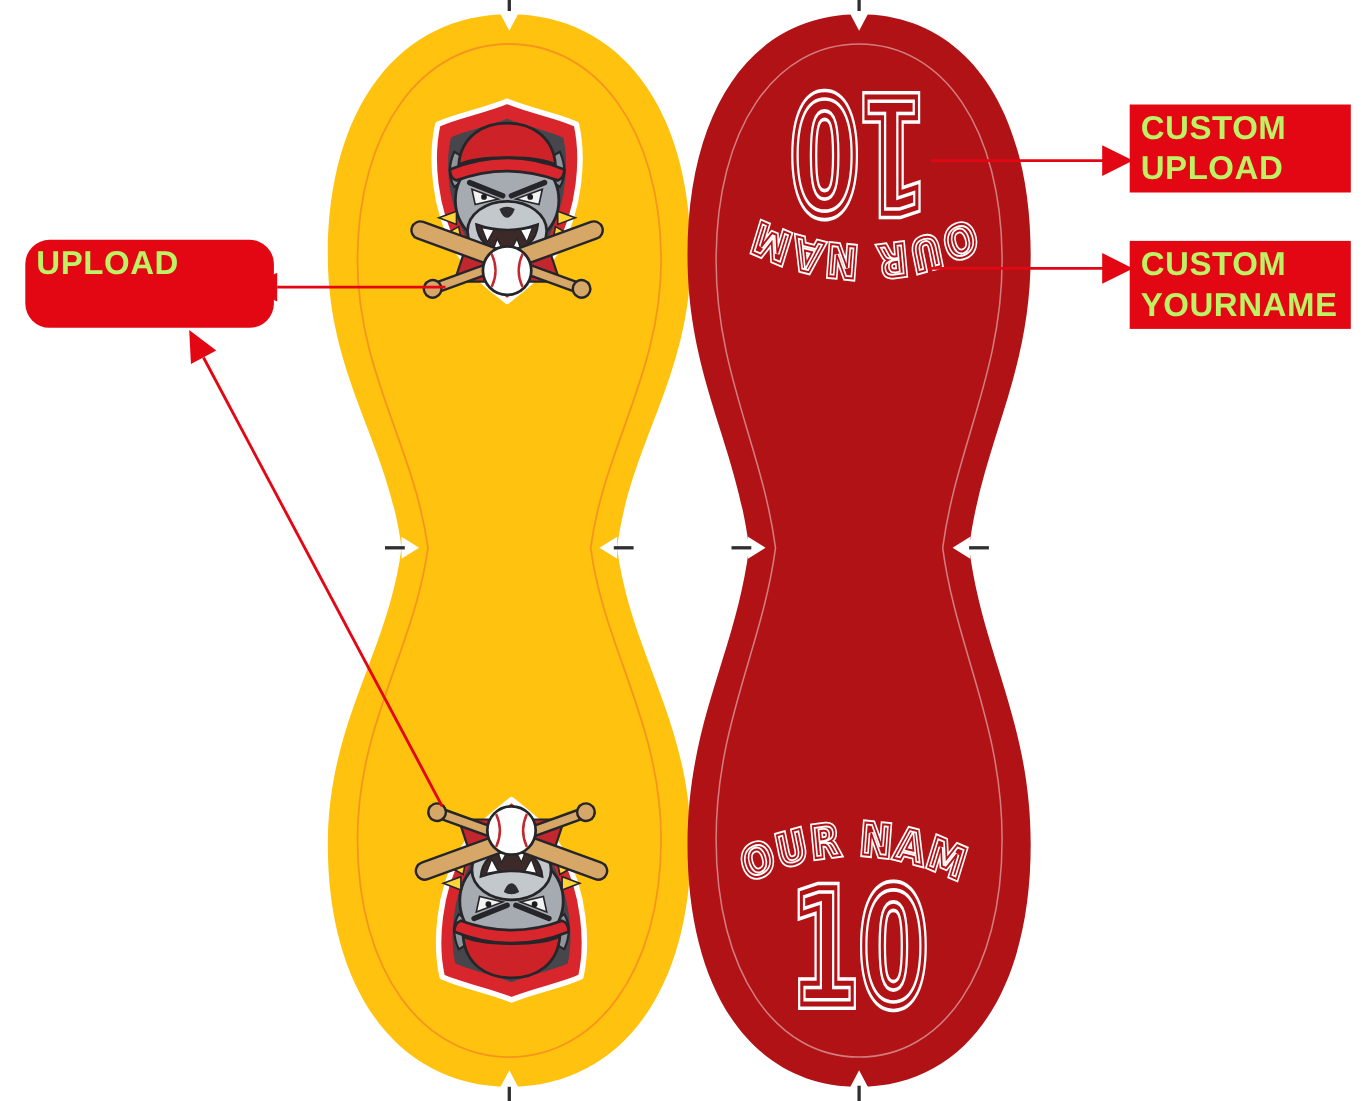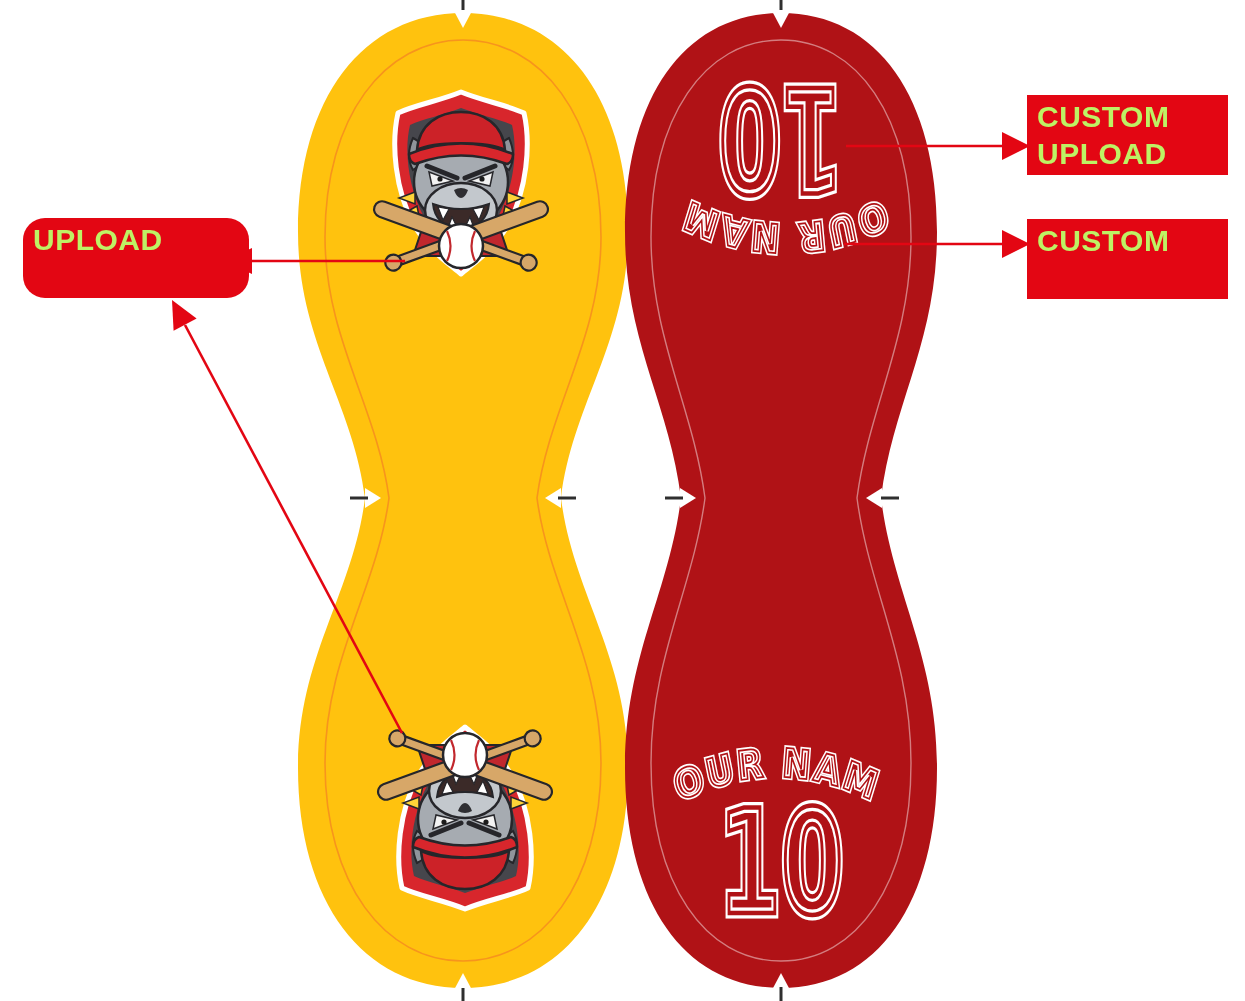--- a/index.html
+++ b/index.html
@@ -195,15 +195,16 @@
 
 <div class="callout co-upload">
   <span>UPLOAD</span>
 </div>
 <div class="callout co-number">
   <span>CUSTOM</span>
   <span>UPLOAD</span>
 </div>
 <div class="callout co-yourname">
   <span>CUSTOM</span>
+  <span>YOURNAME</span>
 </div>
 
 </div>
 
 </body></html>

